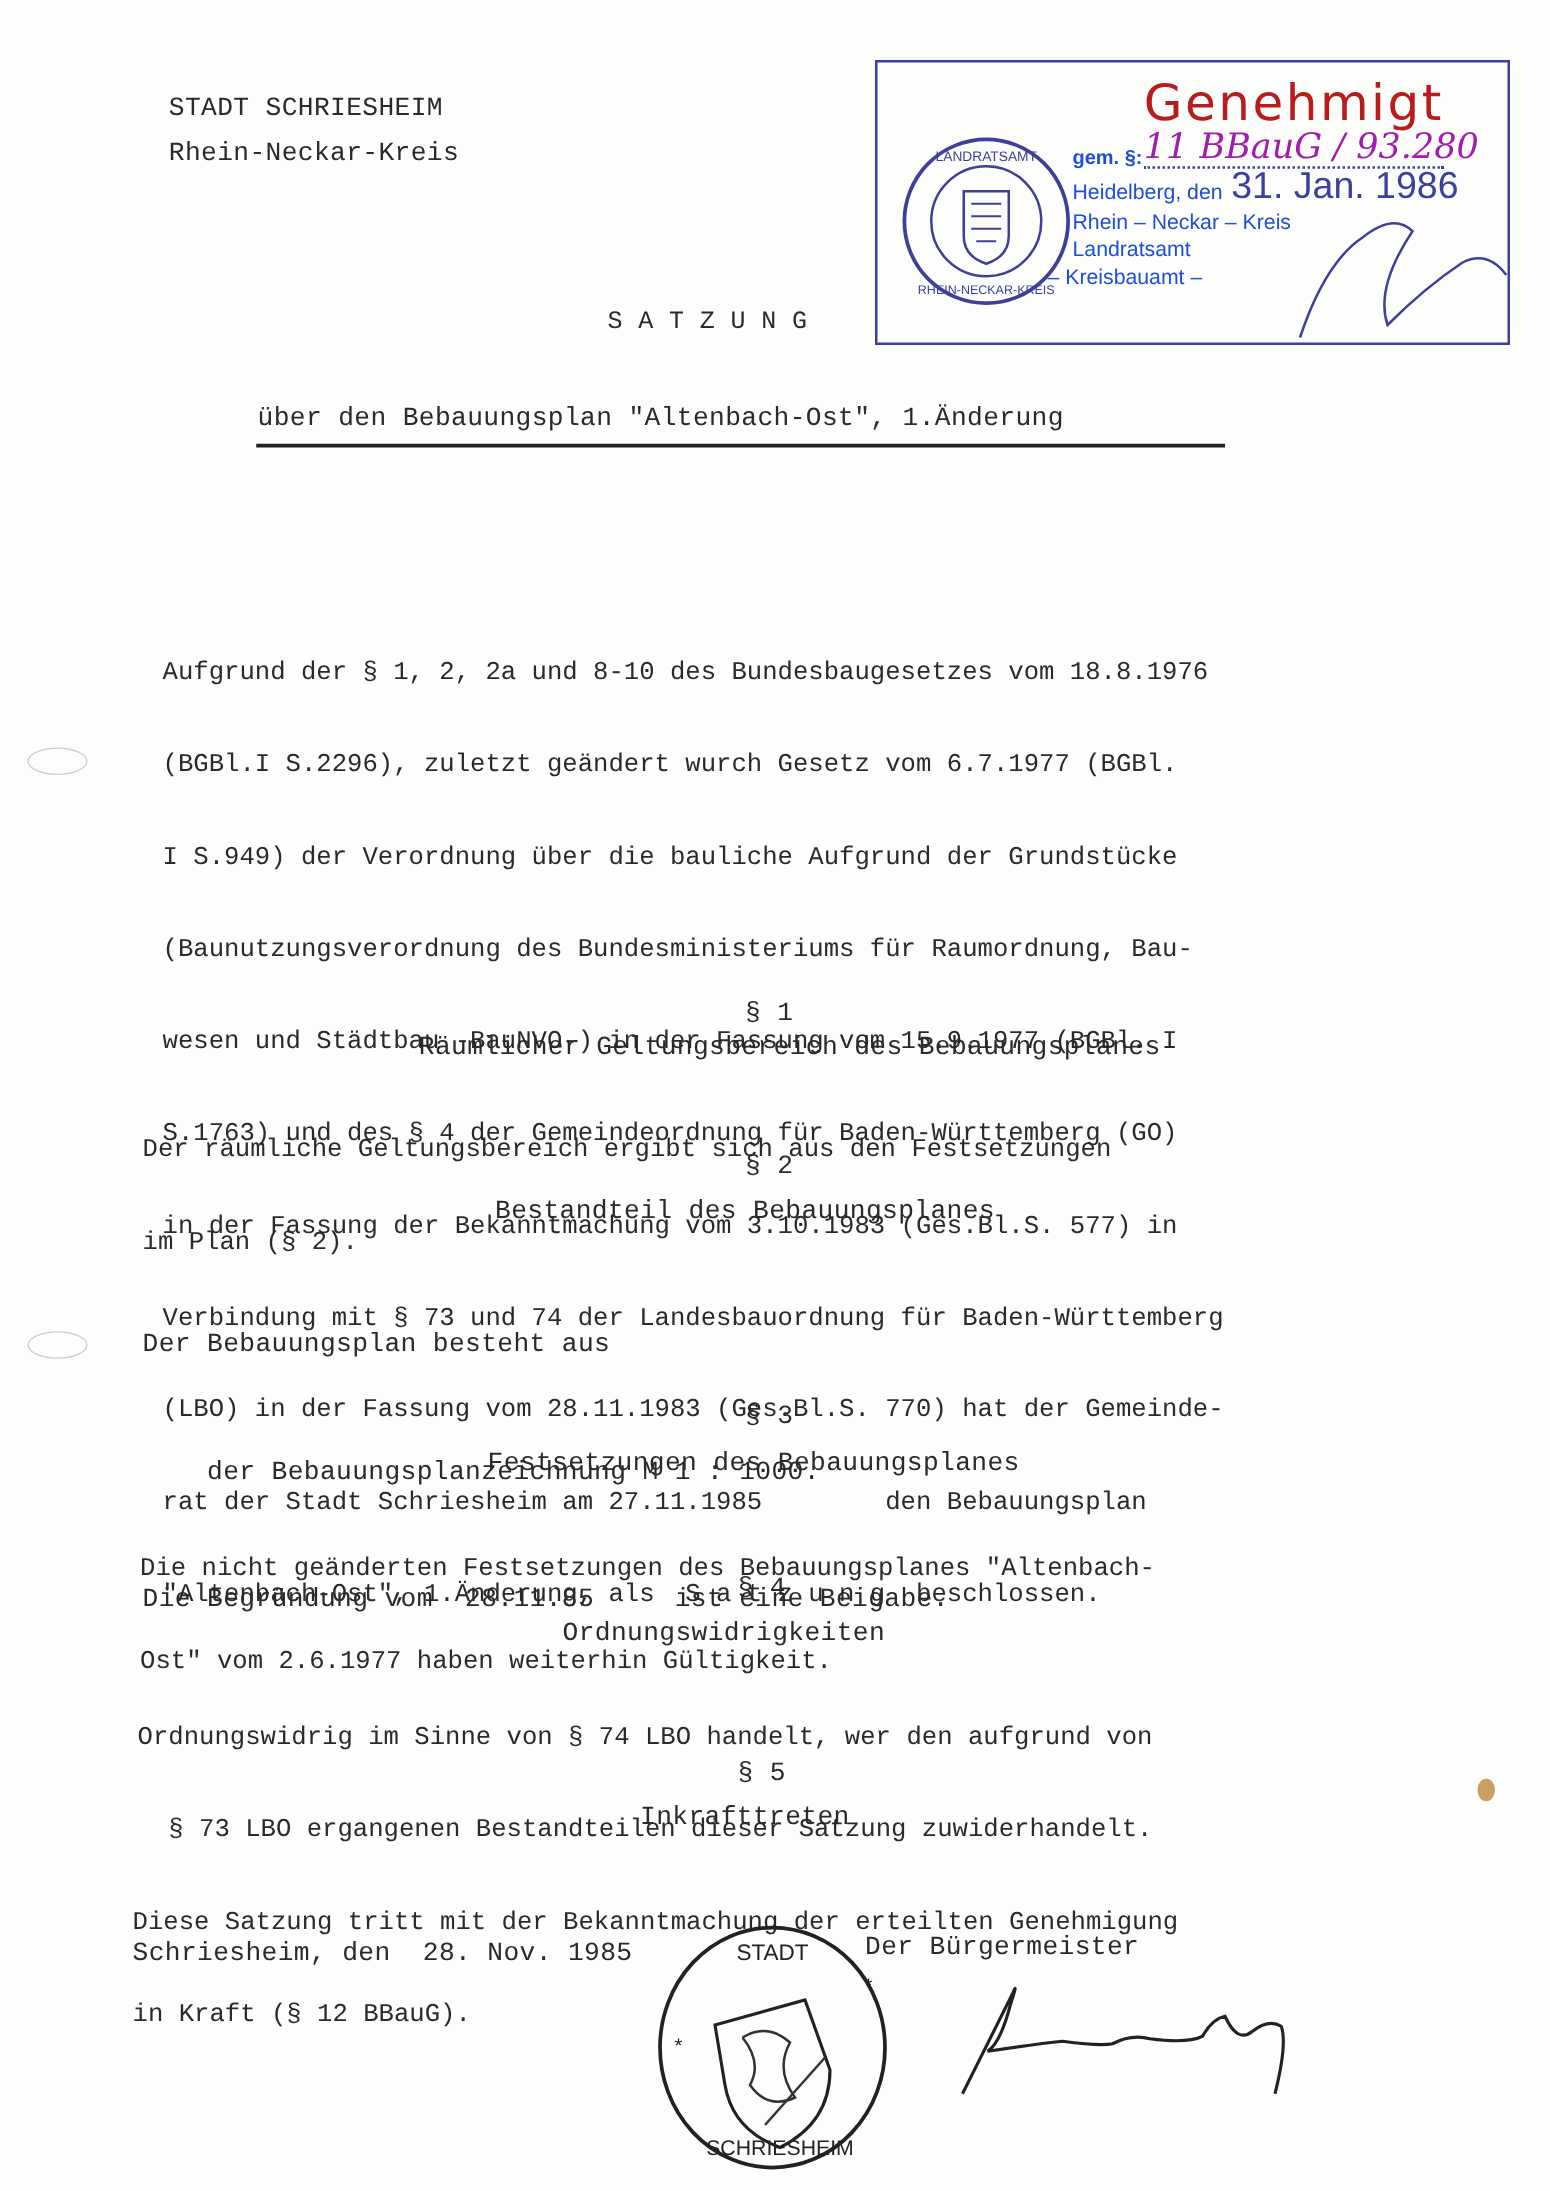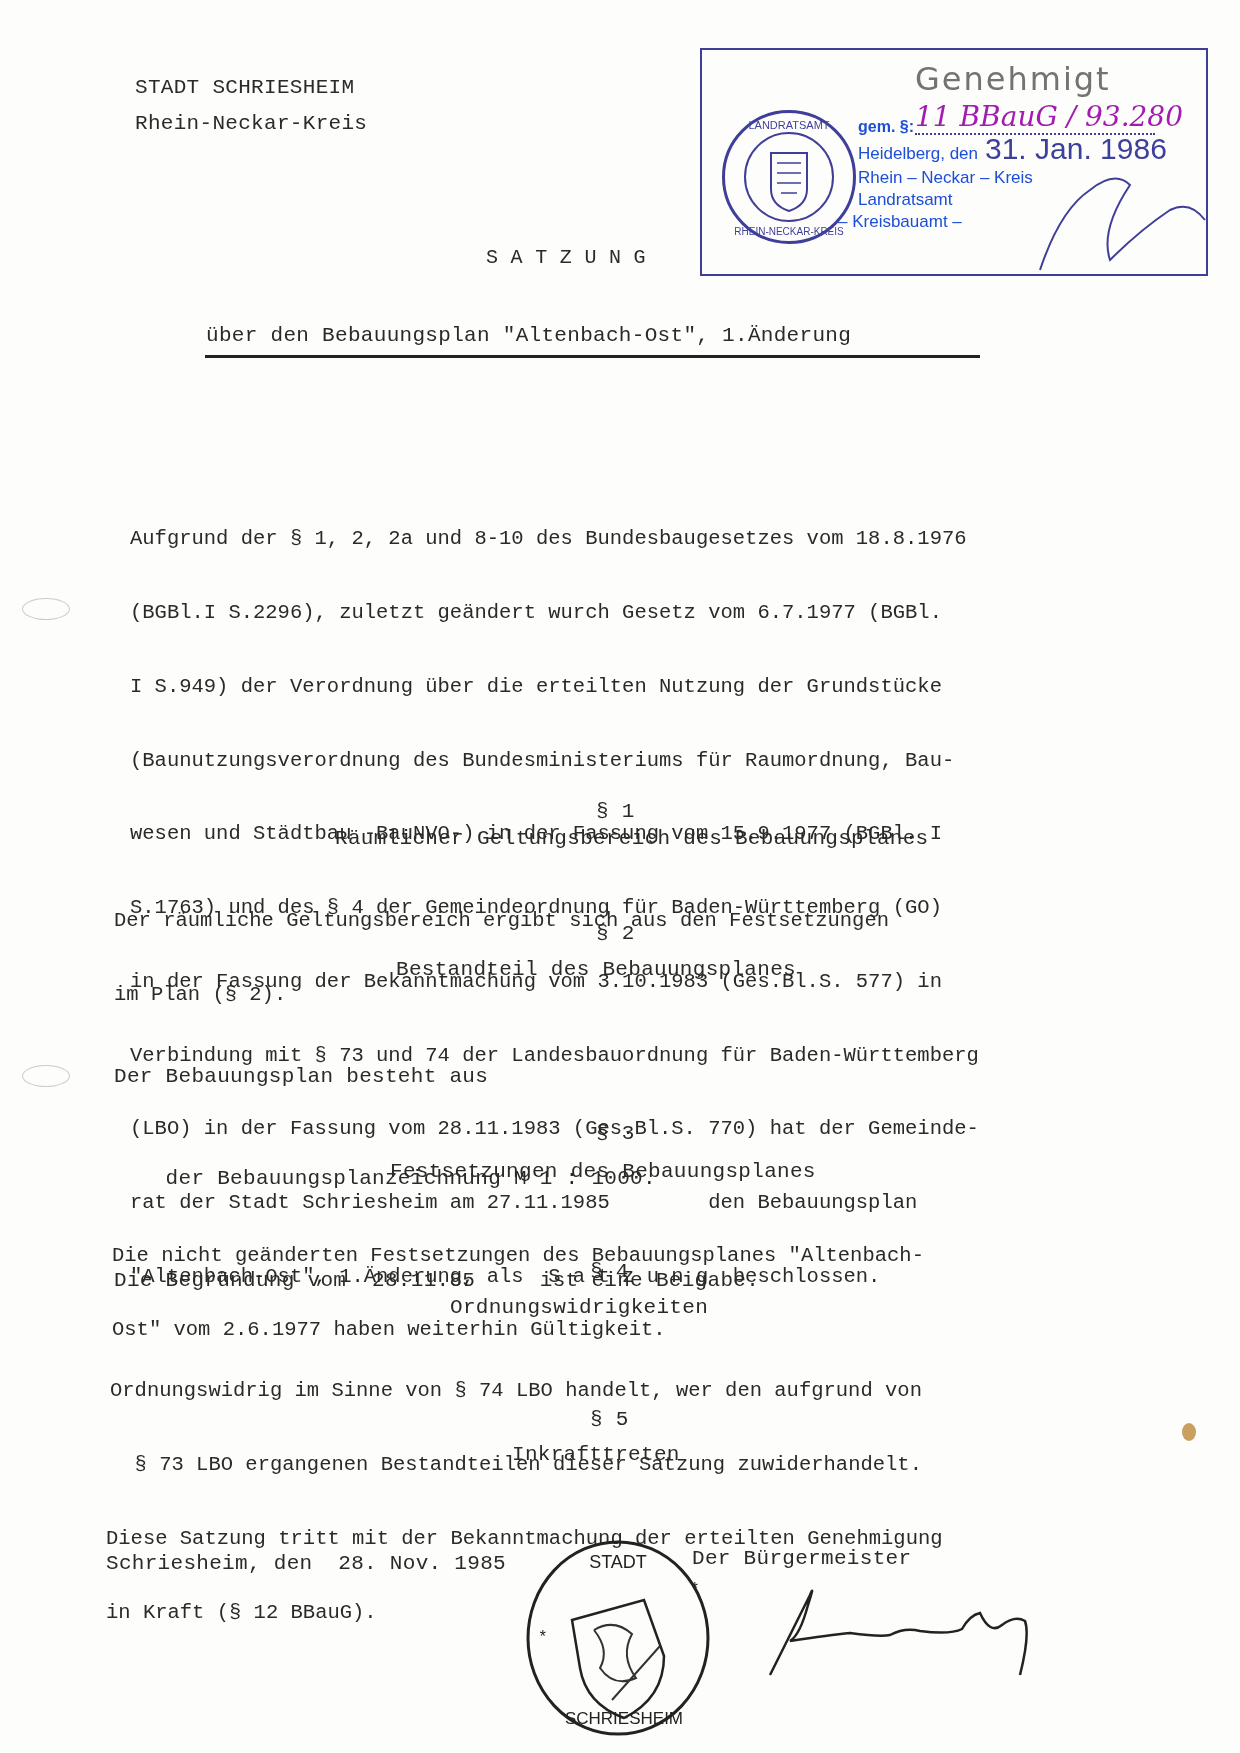--- a/index.html
+++ b/index.html
@@ -11,21 +11,21 @@
   }
   .abs { position: absolute; white-space: pre; }
   .t { font-size: 21px; letter-spacing: 0.3px; }
   .line { font-size: 20.5px; line-height: 24.6px; font-family: Liberation Mono, monospace; }
   .stamp-box {
     position: absolute; left: 700px; top: 48px; width: 508px; height: 228px;
     border: 2.5px solid #3f3f9a; box-sizing: border-box;
   }
   .stamp-title {
     position: absolute; left: 915px; top: 60px; font-family: "DejaVu Sans", sans-serif;
-    font-size: 32px; color: #737373; letter-spacing: 2px; font-weight: normal;
+    font-size: 40px; color: #b91c1c; letter-spacing: 2px; font-weight: normal;
   }
   .stamp-text {
     position: absolute; font-family: Liberation Sans, sans-serif; font-size: 17px;
     color: #1d4ed8; font-weight: bold;
   }
   .stamp-hand {
     position: absolute; font-family: "DejaVu Serif", serif; font-style: italic;
     font-size: 28px; color: #a21caf;
   }
   .stamp-date { position: absolute; font-family: Liberation Sans, sans-serif; font-size: 30px; color: #3d3f9c; }
@@ -64,21 +64,21 @@
   <path d="M20 120 Q40 60 70 40 Q95 20 110 35 Q80 80 90 110 Q120 80 150 60 Q170 50 185 70" fill="none" stroke="#3f3f9a" stroke-width="2"></path>
 </svg>
 
 <div class="abs t" style="left:458px; top:246px; font-size:20px;margin-left:28px;">S A T Z U N G</div>
 <div class="abs t" style="left:206px; top:324px;">über den Bebauungsplan "Altenbach-Ost", 1.Änderung</div>
 <div class="under"></div>
 
 <div class="abs line" style="left:130px; top:478px;">
   <div>Aufgrund der § 1, 2, 2a und 8-10 des Bundesbaugesetzes vom 18.8.1976</div>
   <div>(BGBl.I S.2296), zuletzt geändert wurch Gesetz vom 6.7.1977 (BGBl.</div>
-  <div>I S.949) der Verordnung über die erteilten Nutzung der Grundstücke</div>
+  <div>I S.949) der Verordnung über die bauliche Aufgrund der Grundstücke</div>
   <div>(Baunutzungsverordnung des Bundesministeriums für Raumordnung, Bau-</div>
   <div>wesen und Städtbau -BauNVO-) in der Fassung vom 15.9.1977 (BGBl. I</div>
   <div>S.1763) und des § 4 der Gemeindeordnung für Baden-Württemberg (GO)</div>
   <div>in der Fassung der Bekanntmachung vom 3.10.1983 (Ges.Bl.S. 577) in</div>
   <div>Verbindung mit § 73 und 74 der Landesbauordnung für Baden-Württemberg</div>
   <div>(LBO) in der Fassung vom 28.11.1983 (Ges.Bl.S. 770) hat der Gemeinde-</div>
   <div>rat der Stadt Schriesheim am 27.11.1985        den Bebauungsplan</div>
   <div>"Altenbach-Ost", 1.Änderung, als  S a t z u n g  beschlossen.</div>
 </div>
 

